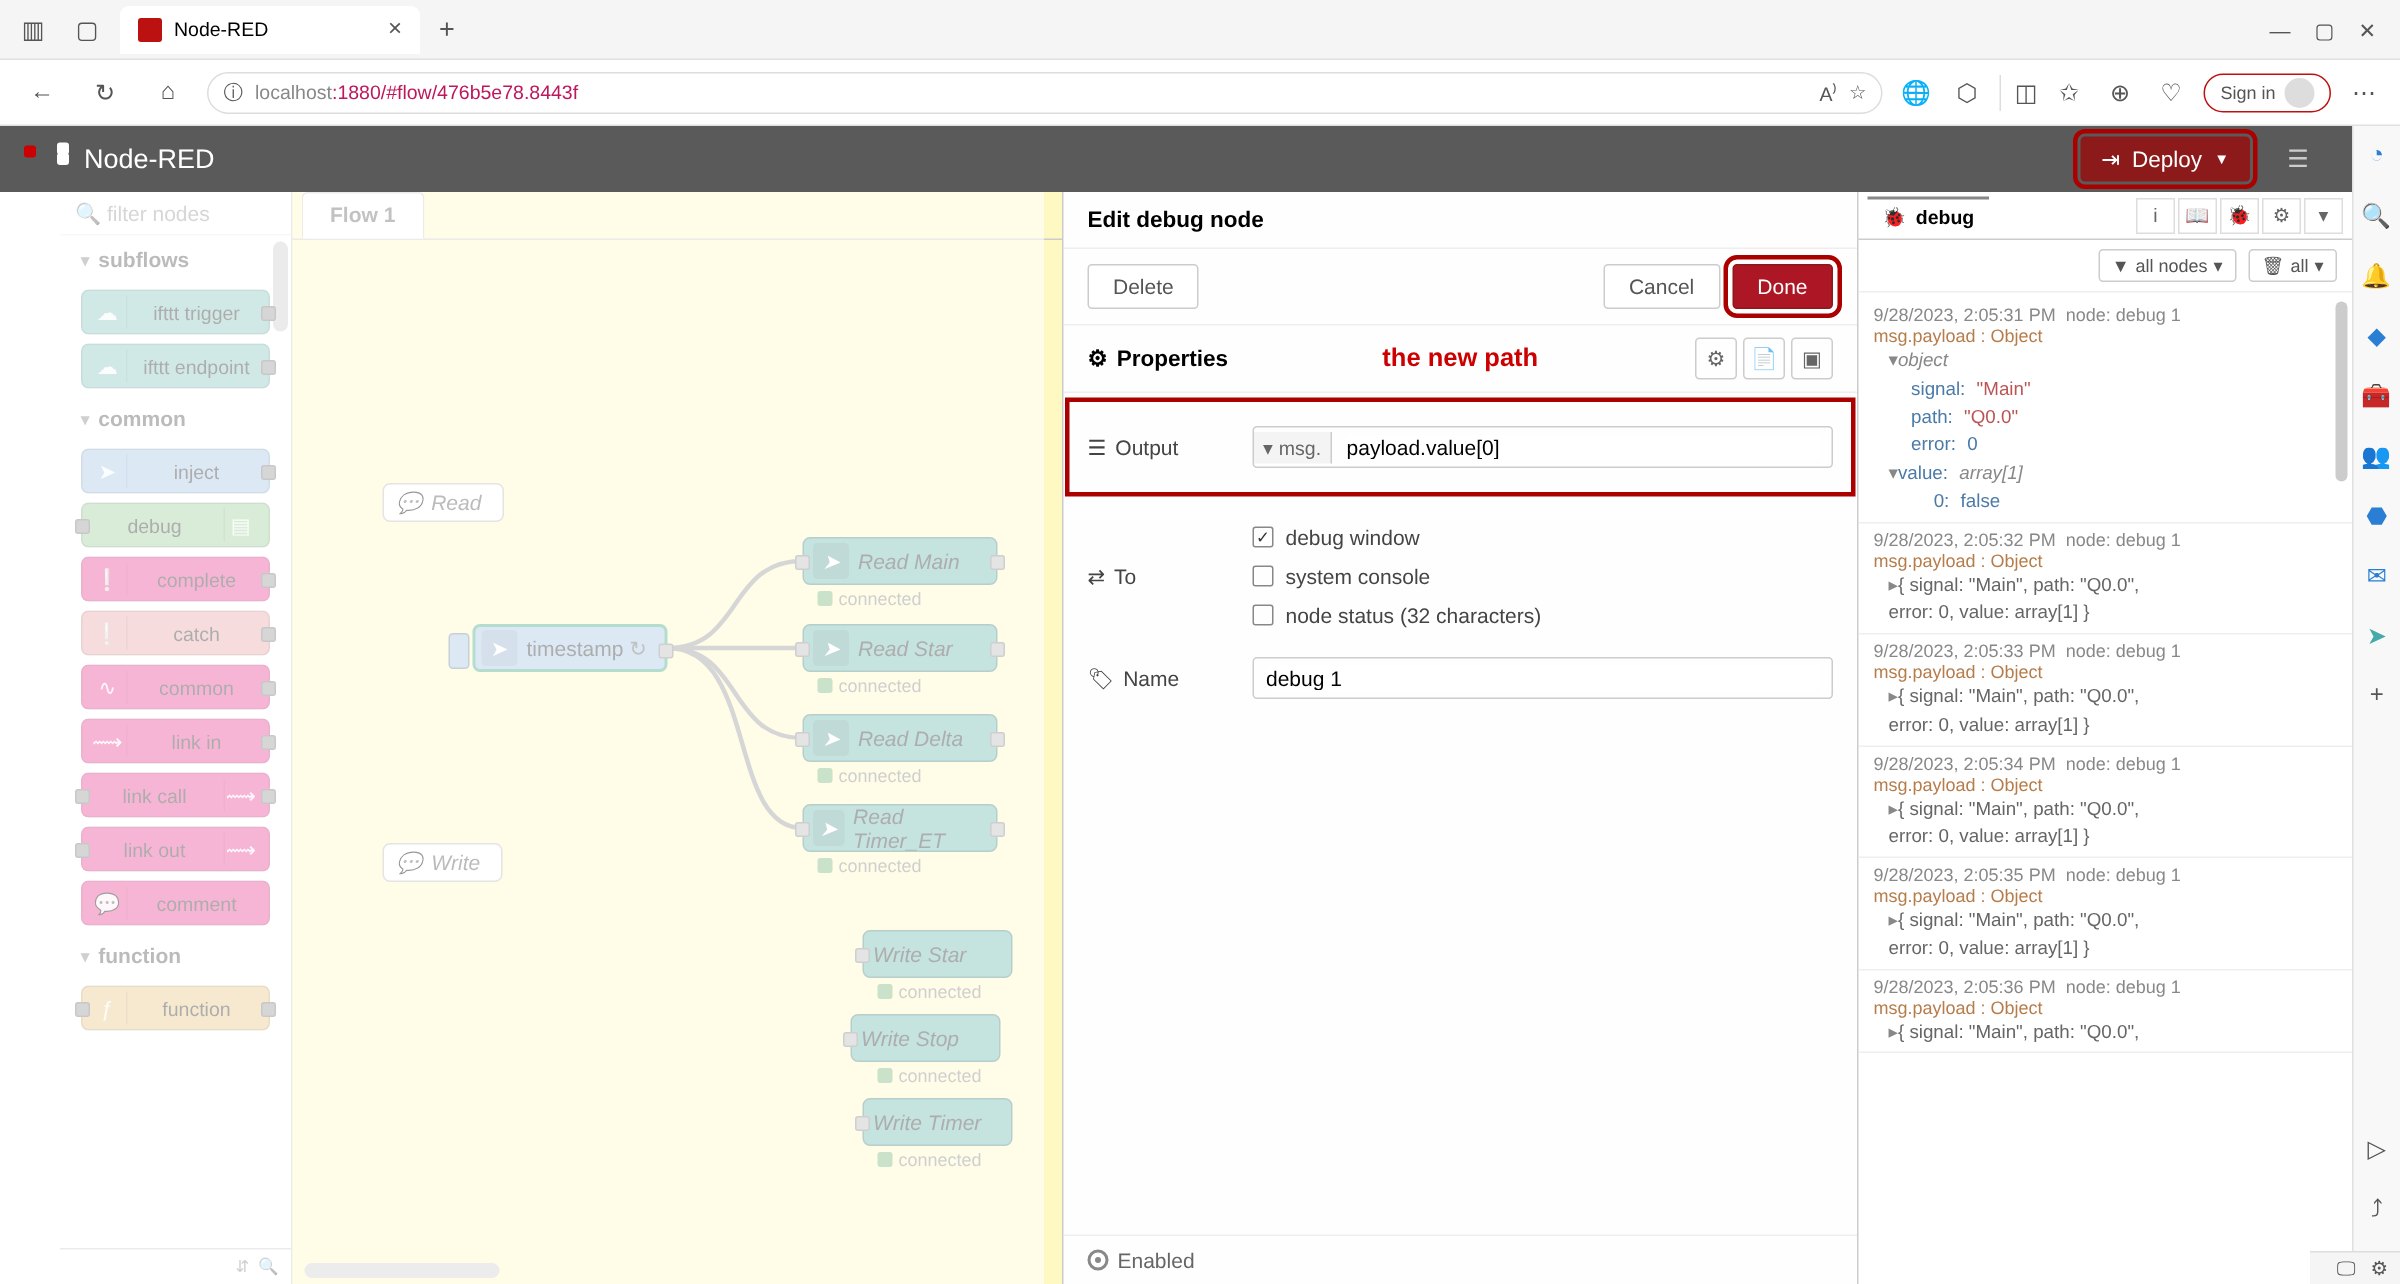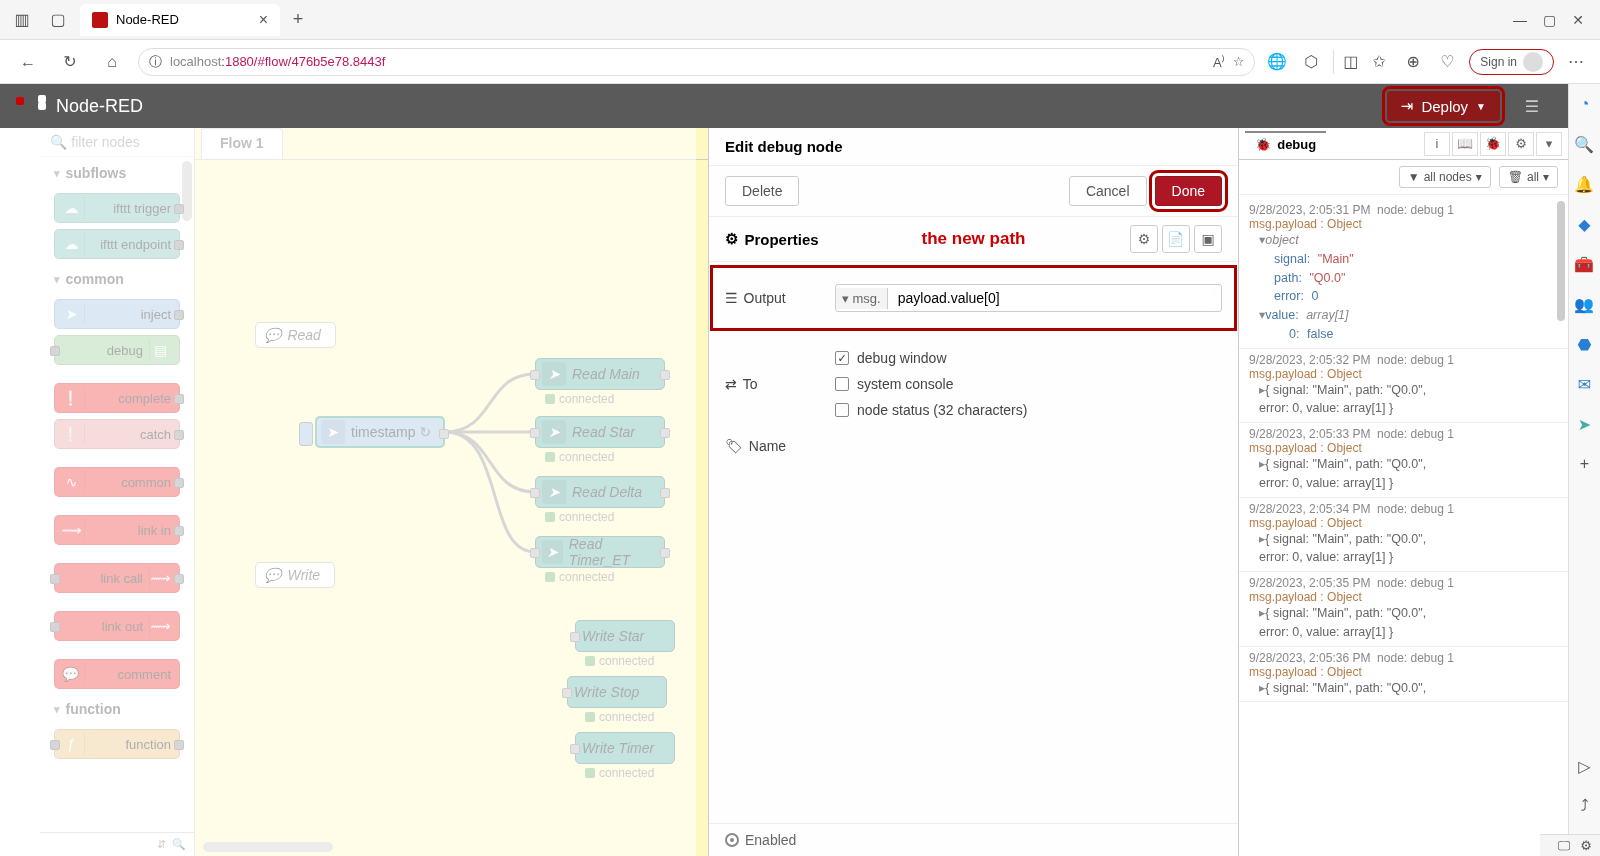--- a/index.html
+++ b/index.html
@@ -58,24 +58,24 @@
 .palette-cat { padding: 8px 14px; font-weight: 600; font-size: 14px; color: #555; display: flex; align-items: center; }
 .palette-cat::before { content: "▾"; margin-right: 6px; font-size: 11px; color: #888; }
 .palette-nodes { padding: 4px 14px; display: grid; gap: 6px; }
 .palette-node { height: 30px; border-radius: 5px; display: flex; align-items: center; padding: 0 8px; font-size: 13px; color: #333; border: 1px solid rgba(0,0,0,0.15); position: relative; }
 .palette-node .port-l { position: absolute; left: -5px; top: 10px; width: 10px; height: 10px; background: #999; border: 1px solid #777; border-radius: 2px; }
 .palette-node .port-r { position: absolute; right: -5px; top: 10px; width: 10px; height: 10px; background: #999; border: 1px solid #777; border-radius: 2px; }
 .pn-teal { background: #8cc9c0; }
 .pn-blue { background: #a7c7e7; }
 .pn-green { background: #9fcf9f; }
 .pn-pink { background: #e8a8a8; }
-.pn-grey { background: #ef4444; margin-top: 12px; }
+.pn-grey { background: #ec4899; }
 .pn-tan { background: #e8c788; }
 .pn-icon { width: 22px; height: 22px; margin-right: 6px; display: flex; align-items: center; justify-content: center; color: rgba(255,255,255,0.9); font-size: 14px; border-right: 1px solid rgba(0,0,0,0.1); padding-right: 4px; }
-.pn-label { flex: 1; text-align: right; }
+.pn-label { flex: 1; text-align: center; }
 
 .palette-footer { height: 24px; border-top: 1px solid #ccc; display: flex; align-items: center; justify-content: flex-end; gap: 6px; padding: 0 8px; font-size: 11px; color: #888; }
 
 
 .workspace-overlay { position: absolute; left: 195px; top: 0; width: 501px; height: 100%; background: rgba(255,255,255,0.6); z-index: 5; pointer-events: none; }
 .workspace { flex: 1; background: #fef9c3; position: relative; display: flex; flex-direction: column; }
 .ws-tabs { height: 32px; border-bottom: 1px solid #ccc; display: flex; }
 .ws-tab { padding: 6px 18px; border: 1px solid #ccc; border-bottom: none; background: #fff; font-size: 14px; border-radius: 4px 4px 0 0; margin-left: 6px; font-weight: 600; color: #666;}
 .ws-canvas { flex: 1; position: relative; overflow: hidden; }
 .ws-scrollbar-h { position: absolute; bottom: 4px; left: 8px; width: 130px; height: 10px; background: #d0d0d0; border-radius: 5px; }
@@ -456,20 +456,23 @@
               <span class="checkbox"></span>
               <span>node status (32 characters)</span>
             </div>
         </div>
       </div>
       <div class="form-row">
         <div class="form-label">
             <span>🏷</span>
             <span>Name</span>
           </div>
+        <div class="form-input">
+            <input type="text" value="debug 1" style="">
+          </div>
       </div>
       <div class="tray-footer">
         <span class="toggle"></span>
         <span>Enabled</span>
       </div>
     </div>
 
     <div class="debug-panel">
       <div class="debug-tabs">
         <div class="debug-tab-active">

